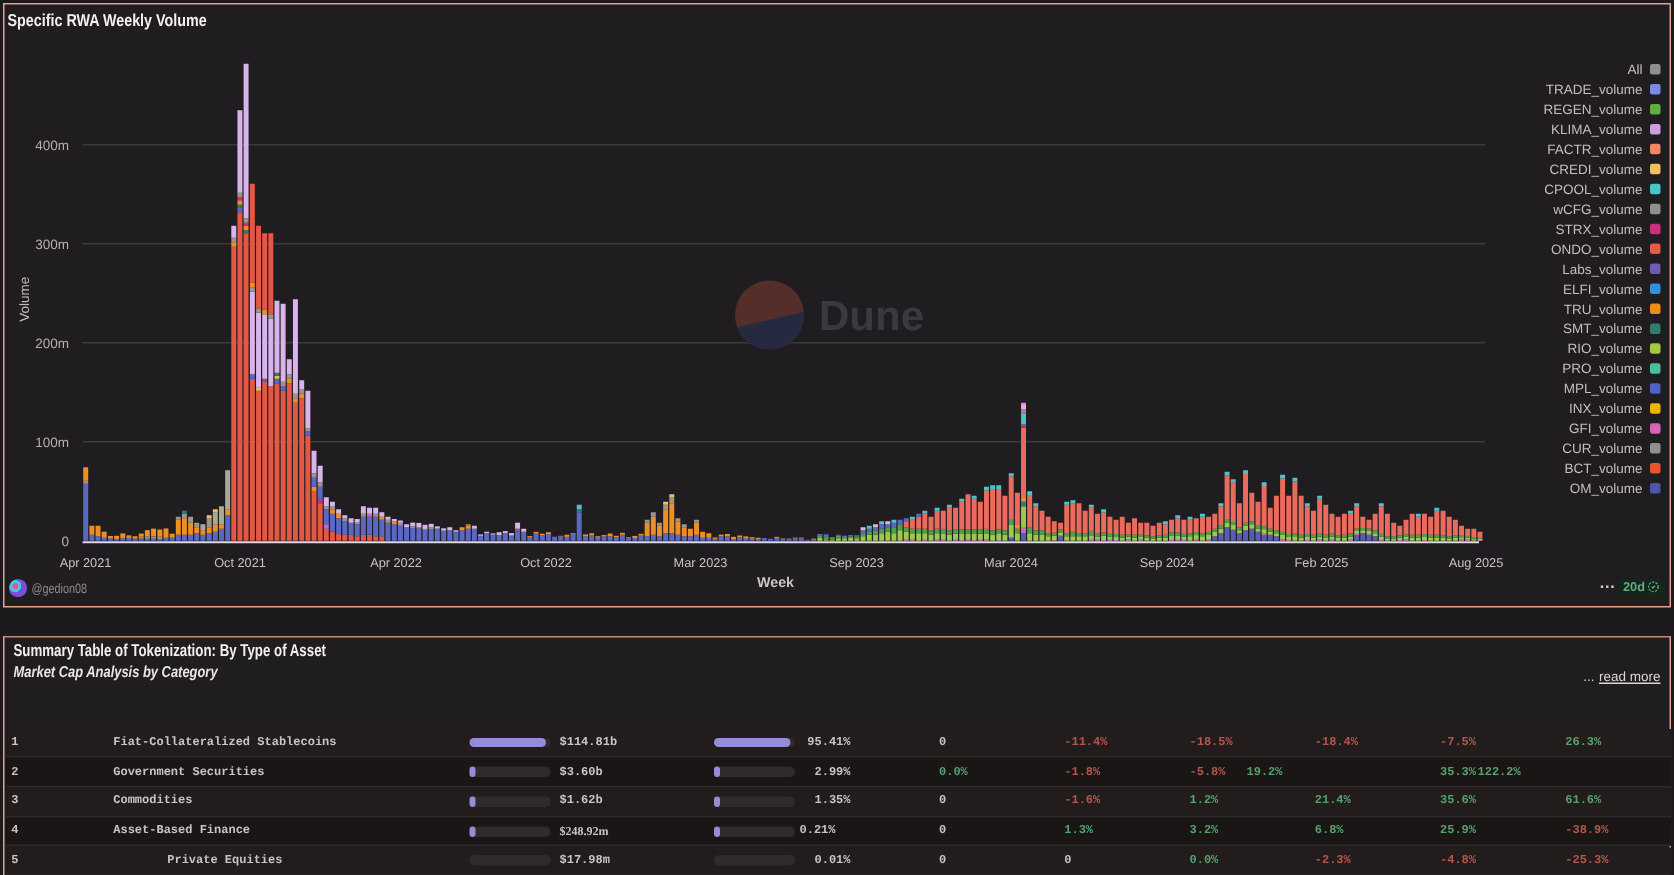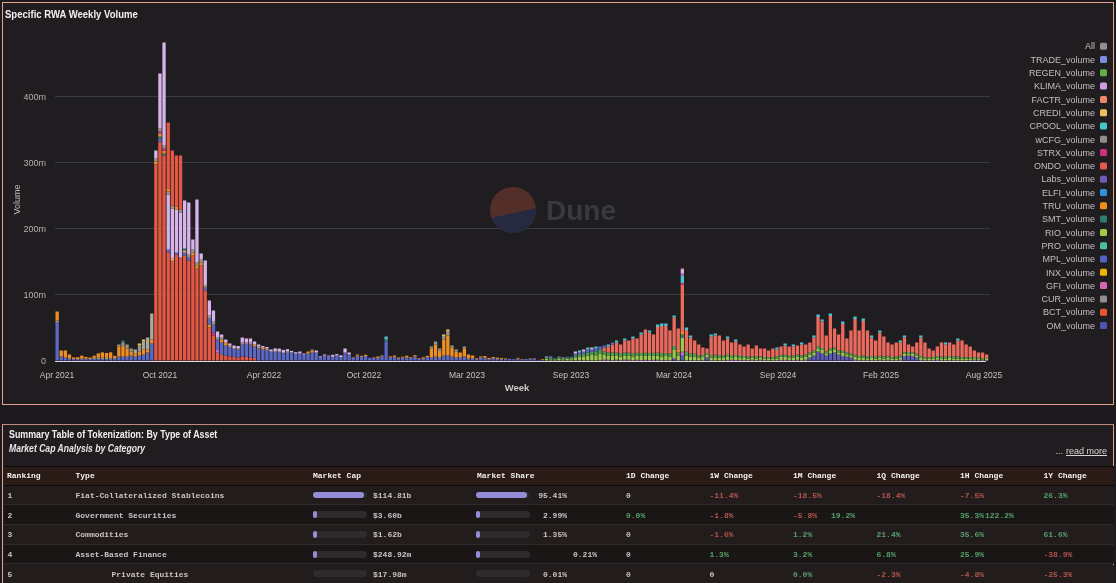--- a/index.html
+++ b/index.html
@@ -881,37 +881,34 @@
         <text x="1095" y="302.1" text-anchor="end" fill="#c6bcbe" font-size="9">CUR_volume</text>
         <rect x="1100" y="295.4" width="7" height="7" rx="1.5" fill="#8f8f8f"></rect>
         <text x="1095" y="315.4" text-anchor="end" fill="#c6bcbe" font-size="9">BCT_volume</text>
         <rect x="1100" y="308.7" width="7" height="7" rx="1.5" fill="#ea5530"></rect>
         <text x="1095" y="328.7" text-anchor="end" fill="#c6bcbe" font-size="9">OM_volume</text>
         <rect x="1100" y="322.0" width="7" height="7" rx="1.5" fill="#4d55ae"></rect>
         <line x1="55" y1="361.5" x2="986" y2="361.5" stroke="#dcd9e4" stroke-width="1.2"></line>
         <text x="16" y="203" text-anchor="middle" fill="#c2bbbb" font-size="9" transform="rotate(-90 16 199.5)">Volume</text>
         <text x="517" y="391" text-anchor="middle" fill="#cdc5c5" font-size="9.5" font-weight="bold">Week</text>
       </svg></div>
+  <div id="footer1">
+    <div class="avatar"></div>
+    <div id="handle">@gedion08</div>
+    <div id="dots">…</div>
+    <div id="badge">20d<svg width="8.5" height="8.5" viewBox="0 0 24 24" fill="none" stroke="#5fae7d" stroke-width="2.6">
+          <circle cx="12" cy="12" r="9" stroke-dasharray="4 2.5"></circle>
+          <path d="M9 12l2 2 4-4"></path>
+        </svg></div>
+  </div>
 </div>
 <div class="panel" id="p2">
   <div class="title">Summary Table of Tokenization: By Type of Asset</div>
   <div class="subtitle">Market Cap Analysis by Category</div>
   <div id="readmore">...<u>read more</u></div>
-  <div class="thead">
-      <div class="c" style="left:3px;">Ranking</div>
-      <div class="c" style="left:71.5px;">Type</div>
-      <div class="c" style="left:309px;">Market Cap</div>
-      <div class="c" style="left:473px;">Market Share</div>
-      <div class="c" style="left:622px;">1D Change</div>
-      <div class="c" style="left:705.5px;">1W Change</div>
-      <div class="c" style="left:789px;">1M Change</div>
-      <div class="c" style="left:872.5px;">1Q Change</div>
-      <div class="c" style="left:956px;">1H Change</div>
-      <div class="c" style="left:1039.5px;">1Y Change</div>
-    </div>
   <div class="trow odd" style="top:60.7px;">
       <div class="c" style="left:3.5px;">1</div>
       <div class="c" style="left:71.5px;">Fiat-Collateralized Stablecoins</div>
       <div class="track" style="left:309px;"></div>
       <div class="fill" style="left:309px;width:51.0px;background:#948dd8;"></div>
       <div class="c" style="left:369px;">$114.81b</div>
       <div class="track" style="left:472px;"></div>
       <div class="fill" style="left:472px;width:51.0px;background:#948dd8;"></div>
       <div class="c" style="right:547px;">95.41%</div>
       <div class="c z" style="left:622px;">0</div>
@@ -951,24 +948,24 @@
       <div class="c p" style="left:789px;">1.2%</div>
       <div class="c p" style="left:872.5px;">21.4%</div>
       <div class="c p" style="left:956px;">35.6%</div>
       <div class="c p" style="left:1039.5px;">61.6%</div>
     </div>
     <div class="trow even" style="top:119.8px;">
       <div class="c" style="left:3.5px;">4</div>
       <div class="c" style="left:71.5px;">Asset-Based Finance</div>
       <div class="track" style="left:309px;"></div>
       <div class="fill" style="left:309px;width:4.0px;background:#948dd8;"></div>
-      <div class="c" style="left:369px;">$248.92m</div>
+      <div class="c" style="left:369px;font-family:Liberation Serif, serif;">$248.92m</div>
       <div class="track" style="left:472px;"></div>
       <div class="fill" style="left:472px;width:4.0px;background:#948dd8;"></div>
-      <div class="c" style="right:517px;">0.21%</div>
+      <div class="c" style="right:557px;">0.21%</div>
       <div class="c z" style="left:622px;">0</div>
       <div class="c p" style="left:705.5px;">1.3%</div>
       <div class="c p" style="left:789px;">3.2%</div>
       <div class="c p" style="left:872.5px;">6.8%</div>
       <div class="c p" style="left:956px;">25.9%</div>
       <div class="c n" style="left:1039.5px;">-38.9%</div>
     </div>
     <div class="trow odd" style="top:139.5px;">
       <div class="c" style="left:3.5px;">5</div>
       <div class="c" style="left:71.5px;padding-left:36px;">Private Equities</div>

